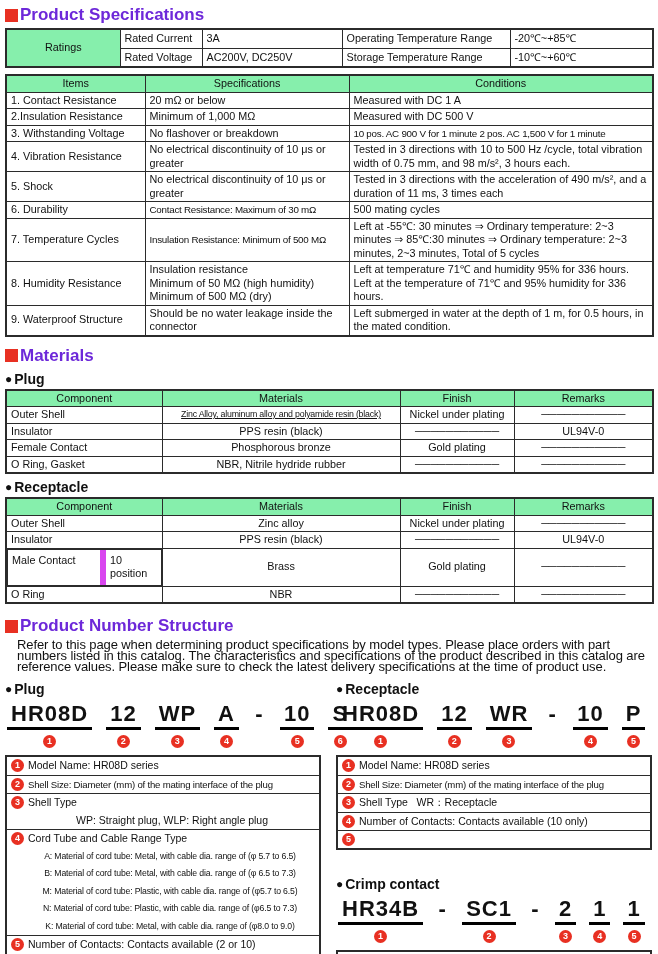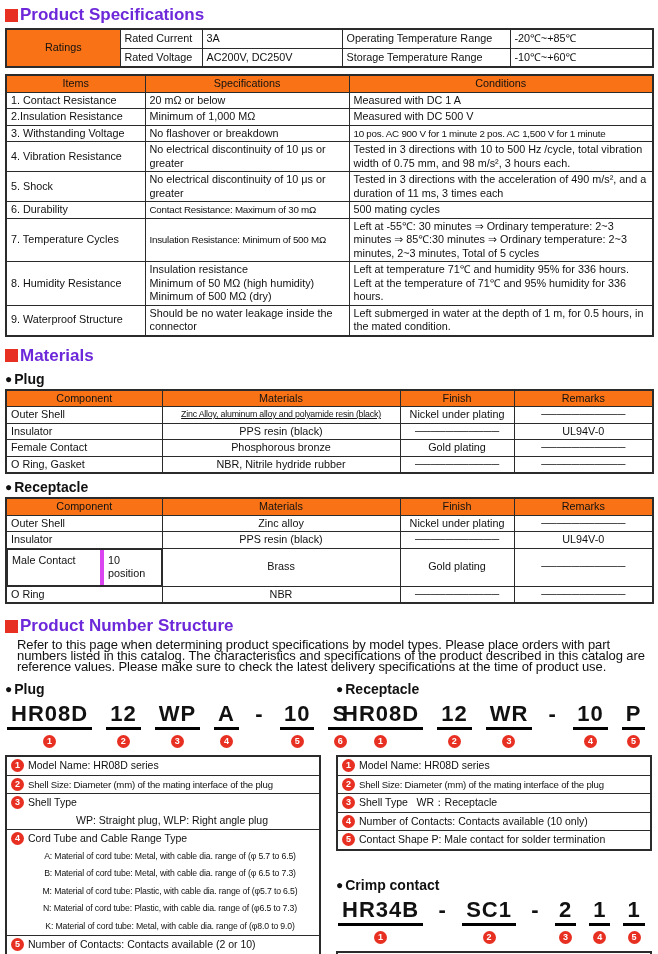--- a/index.html
+++ b/index.html
@@ -5,21 +5,21 @@
   * { margin:0; padding:0; box-sizing:border-box; }
   html,body { width:658px; background:#fff; }
   body { height:954px; overflow:hidden; font-family:"Liberation Sans", sans-serif; color:#111; }
   .page { padding:3px 6px 0 5px; }
 
   .sec-title { color:#6d28d9; font-size:17px; font-weight:bold; display:flex; align-items:center; margin:2px 0 3px 0; }
   .sq { width:13px; height:13px; background:#e83022; display:inline-block; margin-right:2px; }
 
   table { border-collapse:collapse; width:647px; table-layout:fixed; border:2px solid #2b2b2b; }
   td { border:1px solid #2b2b2b; font-size:10.8px; padding:1px 4px; vertical-align:middle; line-height:13.5px; }
-  .peach { background:#f97316; text-align:center; }
+  .peach { background:#86efac; text-align:center; }
   .center { text-align:center; }
   .tight { font-size:9.8px; letter-spacing:-0.25px; }
   .xtight { font-size:8.8px; letter-spacing:-0.2px;text-decoration:underline; }
   .pre { white-space:pre-line; }
   .nowrap { white-space:nowrap; overflow:hidden; }
   .rate td { height:19px; }
   .hdr td { height:15px;margin-top:33px; }
 
   .dot-title { font-size:14px; font-weight:bold; margin:5px 0 2px 0; display:flex; align-items:center; }
   .dot { font-size:12px; margin-right:2px; }
@@ -44,21 +44,21 @@
   .legend-row:first-child { border-top:none; }
   .legend-main { display:flex; align-items:center; gap:4px; }
   .legend-text { white-space:pre-wrap; }
   .fit { font-size:9.6px; letter-spacing:-0.2px; white-space:nowrap; }
   .legend-sub { padding-left:18px; margin-top:4px; white-space:pre-wrap;text-align:center; }
   .sub-fit { font-size:8.7px; letter-spacing:-0.15px; white-space:nowrap; padding-left:14px; }
 
   .split { display:flex; padding:0; }
   .split span { padding:4px 4px; display:inline-block; }
   .split .s1 { width:92px; }
-  .split .s2 { border-left:4px solid #d946ef; flex:1; }
+  .split .s2 { border-left:6px solid #d946ef; flex:1; }
 
   .mt9 { margin-top:9px; } .mt12 { margin-top:12px; } .mt6 { margin-top:6px; }
   .crimp-block { margin-top:26px; }
 </style>
 </head>
 <body>
 
 <div class="page">
 
   <div class="sec-title">
@@ -398,21 +398,20 @@
         </div>
         <div class="legend-row">
           <div class="legend-main">
             <span class="cnum">4</span>
             <span class="legend-text">Number of Contacts: Contacts available (10 only)</span>
           </div>
         </div>
         <div class="legend-row">
           <div class="legend-main">
             <span class="cnum">5</span>
-            <span class="legend-text">Contact Shape P: Male contact for solder termination</span>
           </div>
         </div>
       </div>
 
       <div class="crimp-block">
         <div class="dot-title">
           <span class="dot">●</span>
           <span>Crimp contact</span>
         </div>
 

